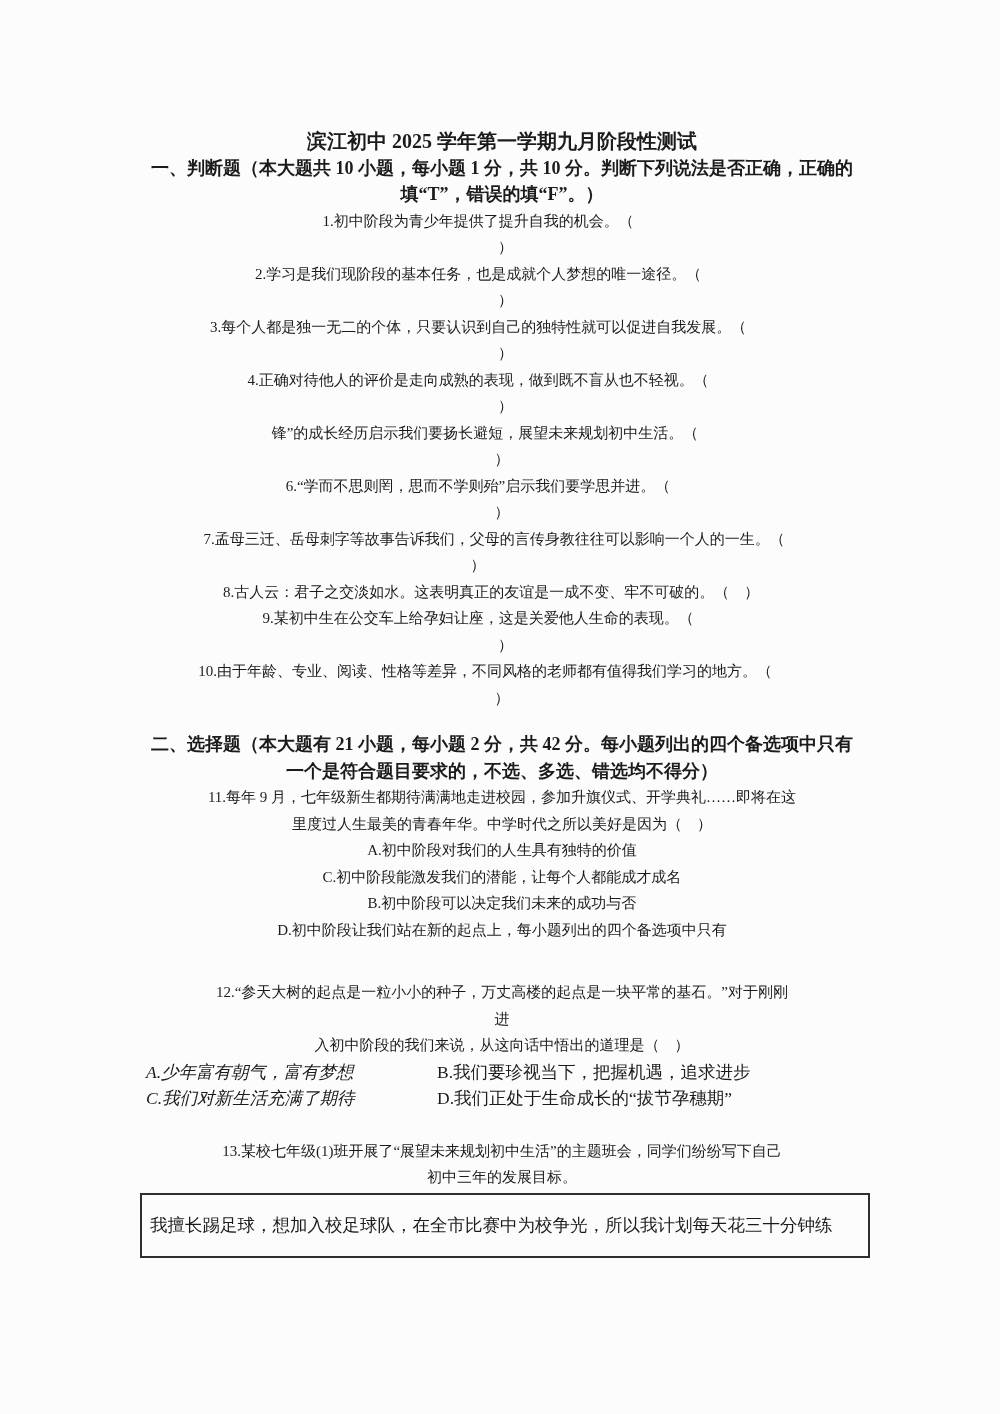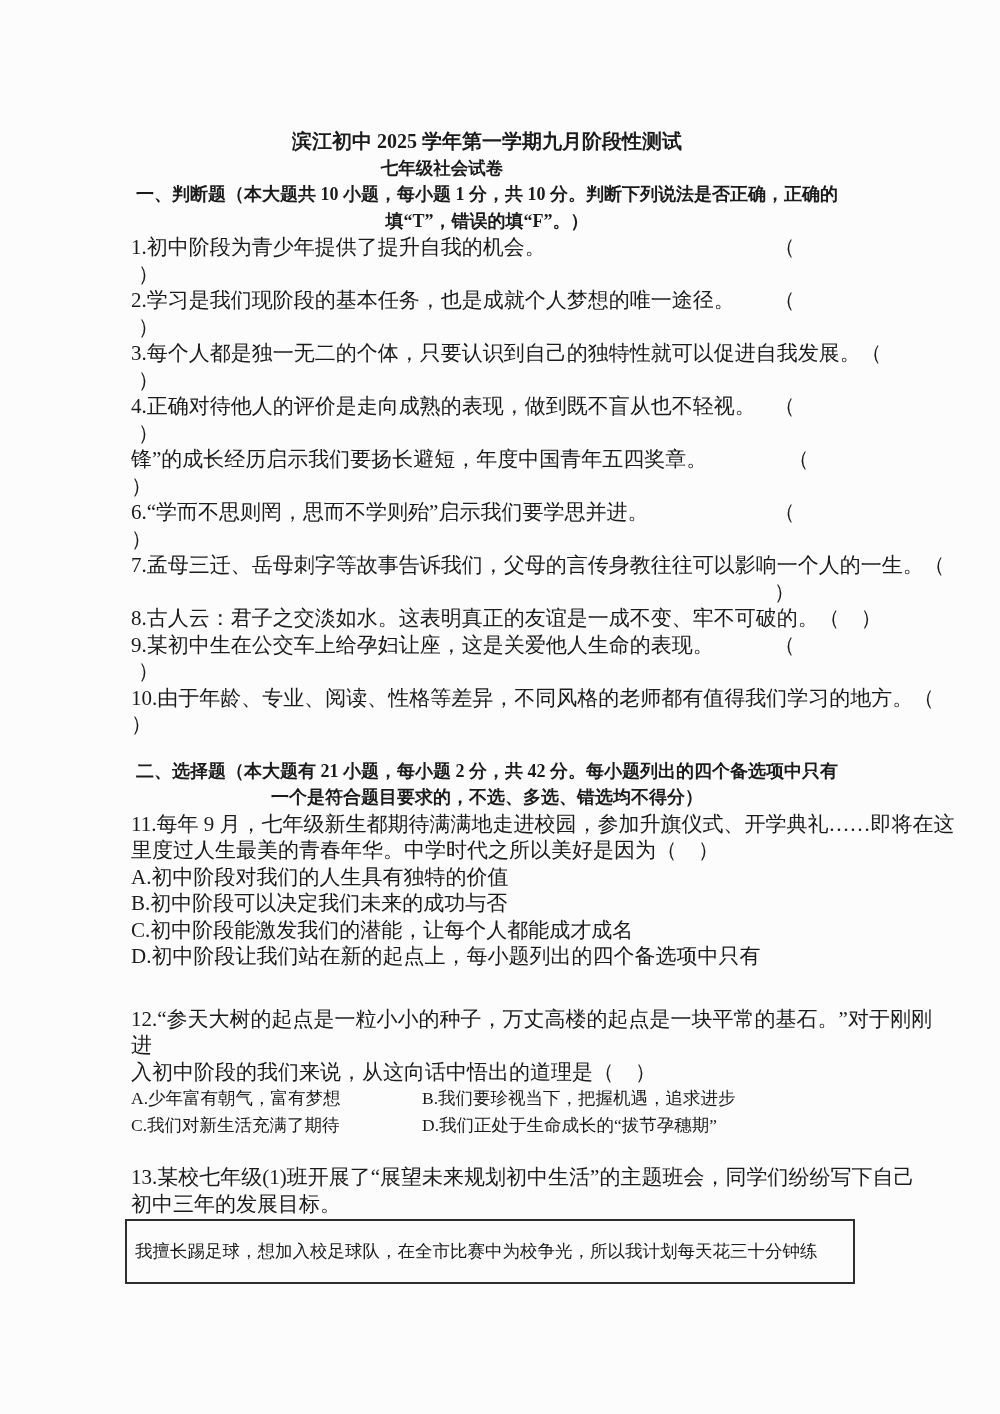--- a/index.html
+++ b/index.html
@@ -7,21 +7,21 @@
     padding: 0;
     width: 1000px;
     height: 1414px;
     background: #fcfcfc;
     overflow: hidden;
     font-family: "Liberation Serif", "DejaVu Serif", serif;
     color: #1b1b1b;
   }
   .page {
     position: absolute;
-    left: 131px;
+    left: 146px;
     top: 128px;
     width: 712px;
   }
   .title {
     text-align: center;
     font-weight: bold;
     font-size: 20px;
     line-height: 26.5px;
     white-space: pre;
   }
@@ -32,37 +32,37 @@
   }
   .hl {
     font-weight: bold;
     font-size: 18px;
     line-height: 26.5px;
     white-space: pre;
     text-align: center;
   }
   .ln {
     display: flex;
-    justify-content: space-between;
-    font-size: 21px;
+    justify-content: center;
+    font-size: 15px;
     line-height: 26.5px;
   }
   .lt { white-space: pre; }
   .rt { white-space: pre; padding-right: 48px; }
   .rt.pr34 { padding-right: 34px; }
   .rt.pr22 { padding-right: 22px; }
   .rt.pr16 { padding-right: 16px; }
   .pl { padding-left: 7px; }
   .orow {
     display: flex;
     justify-content: flex-start;
     font-size: 17.5px;
     line-height: 26.5px;
   }
-  .orow .c1 { width: 291px; white-space: pre; }
+  .orow .c1 { width: 291px; white-space: pre; font-style: italic; }
   .orow .c2 { white-space: pre; }
   .s2head { margin-top: 20px; }
   .q12 { margin-top: 36px; }
   .q13 { margin-top: 26px; }
   .goalbox {
     margin-top: 2px;
     margin-left: -6px;
     width: 710px;
     border: 2px solid #2e2e2e;
     padding: 17px 8px;
@@ -70,21 +70,20 @@
     line-height: 27px;
     white-space: pre;
   }
 </style>
 </head>
 <body>
 
 <div class="page">
 
   <div class="title">滨江初中 2025 学年第一学期九月阶段性测试</div>
-  <div class="title sub">七年级社会试卷</div>
 
   <div>
     <div class="hl">一、判断题（本大题共 10 小题，每小题 1 分，共 10 分。判断下列说法是否正确，正确的</div>
     <div class="hl">填“T”，错误的填“F”。）</div>
   </div>
 
   <div>
     <div class="ln">
         <span class="lt">1.初中阶段为青少年提供了提升自我的机会。</span>
         <span class="rt">（</span>
@@ -119,21 +118,21 @@
         <span class="lt">4.正确对待他人的评价是走向成熟的表现，做到既不盲从也不轻视。</span>
         <span class="rt">（</span>
       </div>
     <div class="ln">
         <span class="lt pl">）</span>
       </div>
   </div>
 
   <div>
     <div class="ln">
-        <span class="lt">锋”的成长经历启示我们要扬长避短，年度中国青年五四奖章。</span>
+        <span class="lt">锋”的成长经历启示我们要扬长避短，展望未来规划初中生活。</span>
         <span class="rt pr34">（</span>
       </div>
     <div class="ln">
         <span class="lt">）</span>
       </div>
   </div>
 
   <div>
     <div class="ln">
         <span class="lt">6.“学而不思则罔，思而不学则殆”启示我们要学思并进。</span>
@@ -191,24 +190,24 @@
     <div class="ln">
         <span class="lt">11.每年 9 月，七年级新生都期待满满地走进校园，参加升旗仪式、开学典礼……即将在这</span>
       </div>
     <div class="ln">
         <span class="lt">里度过人生最美的青春年华。中学时代之所以美好是因为（　）</span>
       </div>
     <div class="ln">
         <span class="lt">A.初中阶段对我们的人生具有独特的价值</span>
       </div>
     <div class="ln">
+        <span class="lt">C.初中阶段能激发我们的潜能，让每个人都能成才成名</span>
+      </div>
+    <div class="ln">
         <span class="lt">B.初中阶段可以决定我们未来的成功与否</span>
-      </div>
-    <div class="ln">
-        <span class="lt">C.初中阶段能激发我们的潜能，让每个人都能成才成名</span>
       </div>
     <div class="ln">
         <span class="lt">D.初中阶段让我们站在新的起点上，每小题列出的四个备选项中只有</span>
       </div>
   </div>
 
   <div class="q12">
     <div class="ln">
         <span class="lt">12.“参天大树的起点是一粒小小的种子，万丈高楼的起点是一块平常的基石。”对于刚刚</span>
       </div>

